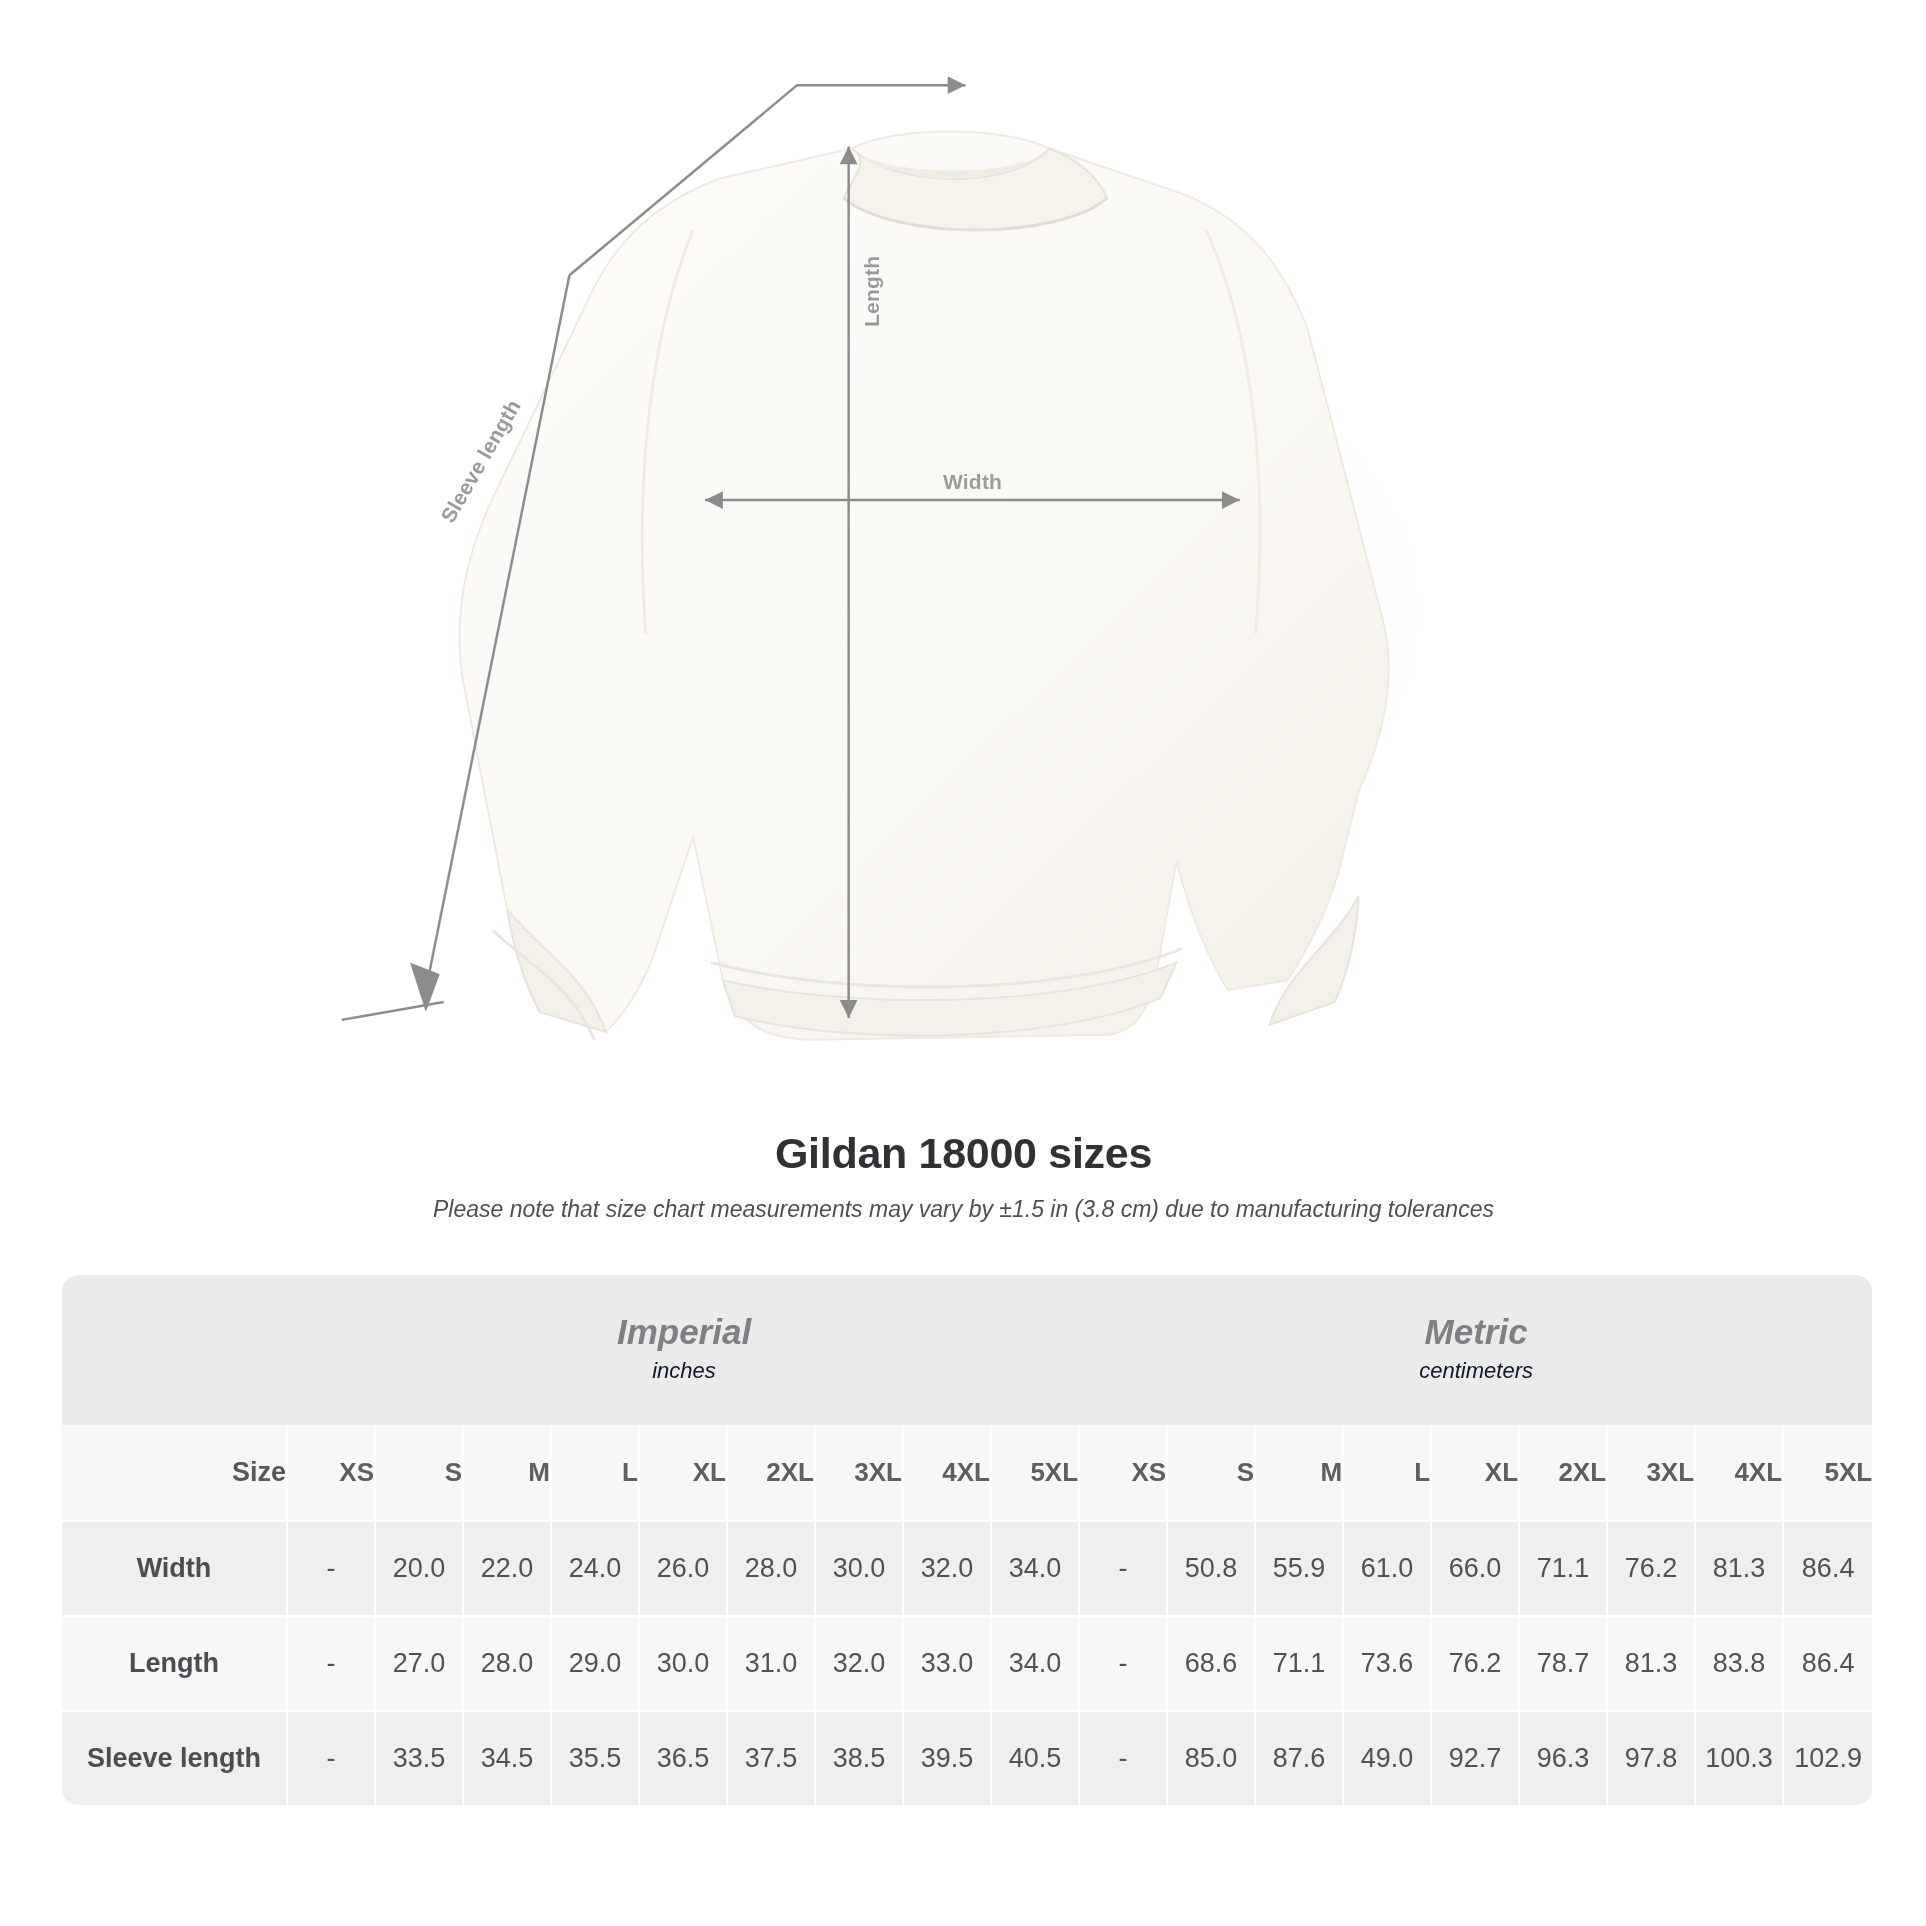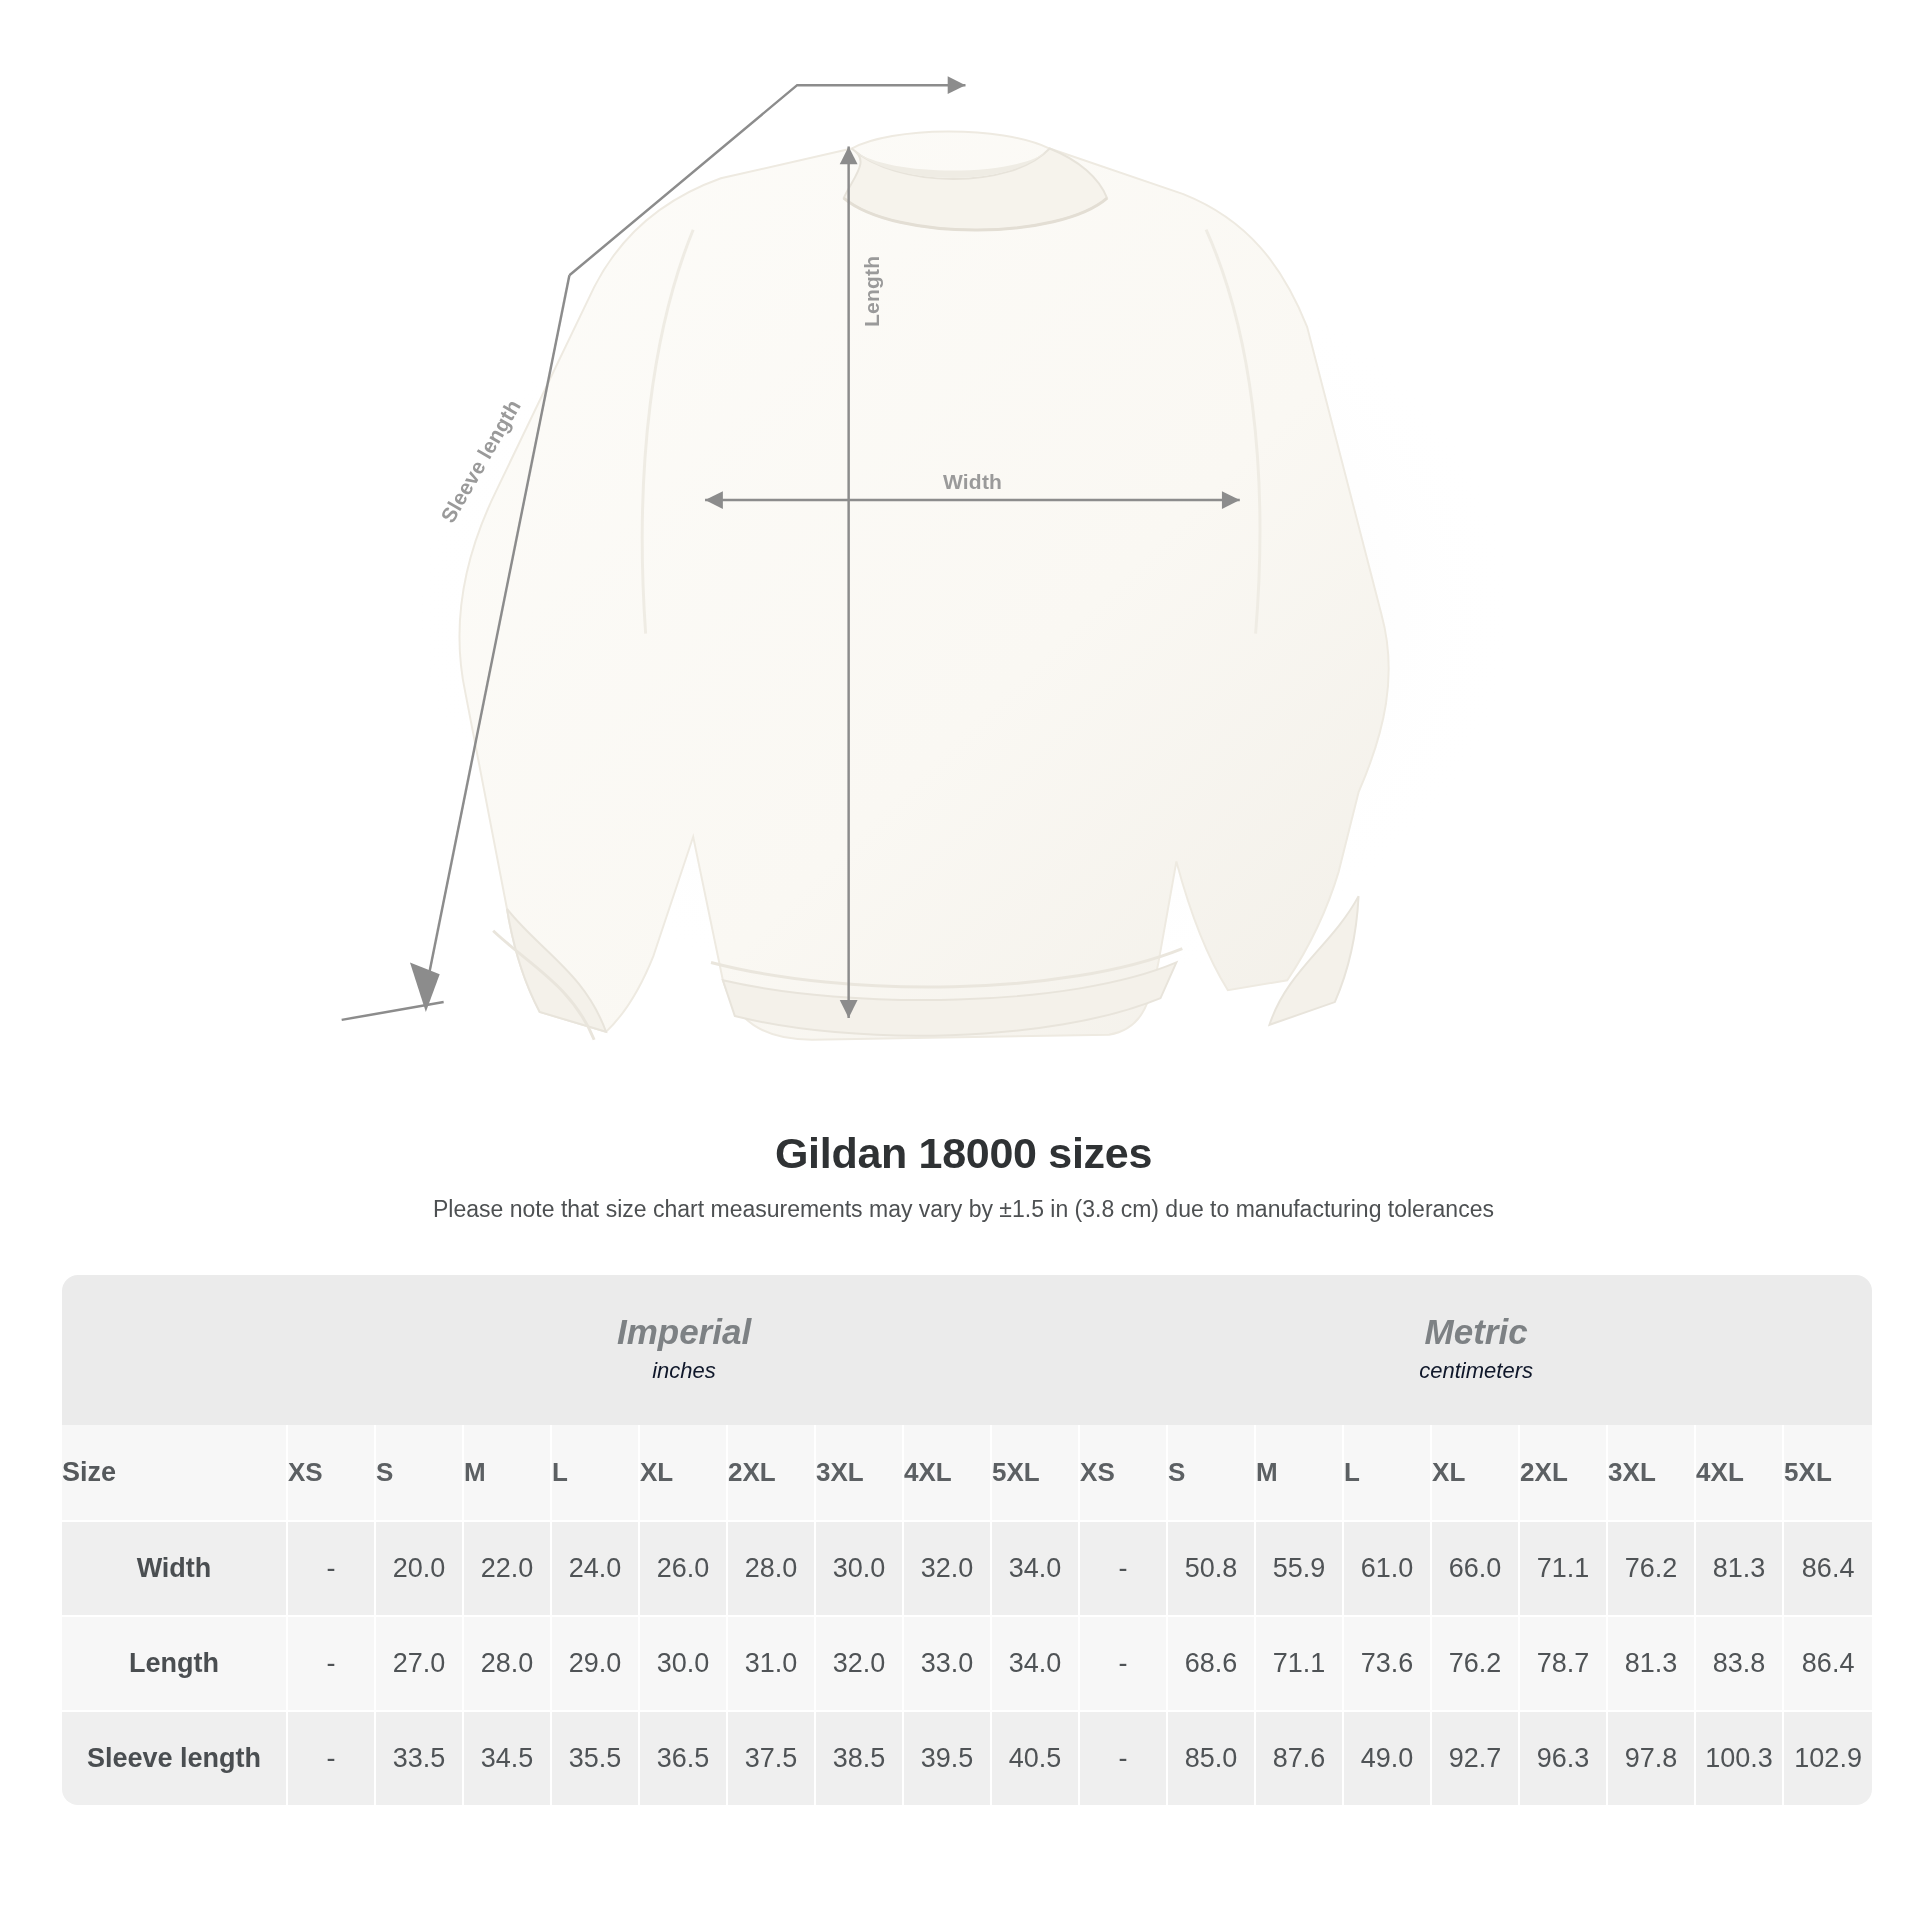--- a/index.html
+++ b/index.html
@@ -52,20 +52,21 @@
   }
   .chart-title {
     font-size: 43px;
     font-weight: bold;
     color: #2f3234;
     margin: 0 0 18px 0;
     letter-spacing: -0.3px;
   }
   .chart-note {
     font-size: 23px;
+    font-style: italic;
     color: #4d5052;
     margin: 0;
   }
 
   
   .table-wrap {
     position: absolute;
     top: 1275px;
     left: 62px;
     width: 1802px;
@@ -104,21 +105,21 @@
   .unit-sub {
     font-size: 22px;
     font-style: italic;
     color: #0f172a;
     line-height: 1.6;
   }
 
   .size-row td {
     background: #f7f7f7;
     height: 95px;
-    text-align: left;
+    text-align: right;
     vertical-align: middle;
     font-size: 26px;
     font-weight: bold;
     color: #5c6063;
     border-right: 2px solid #ffffff;
   }
   .size-row td:last-child { border-right: none; }
   .size-row td.rowhead {
     font-size: 27px;
     color: #55595c;

